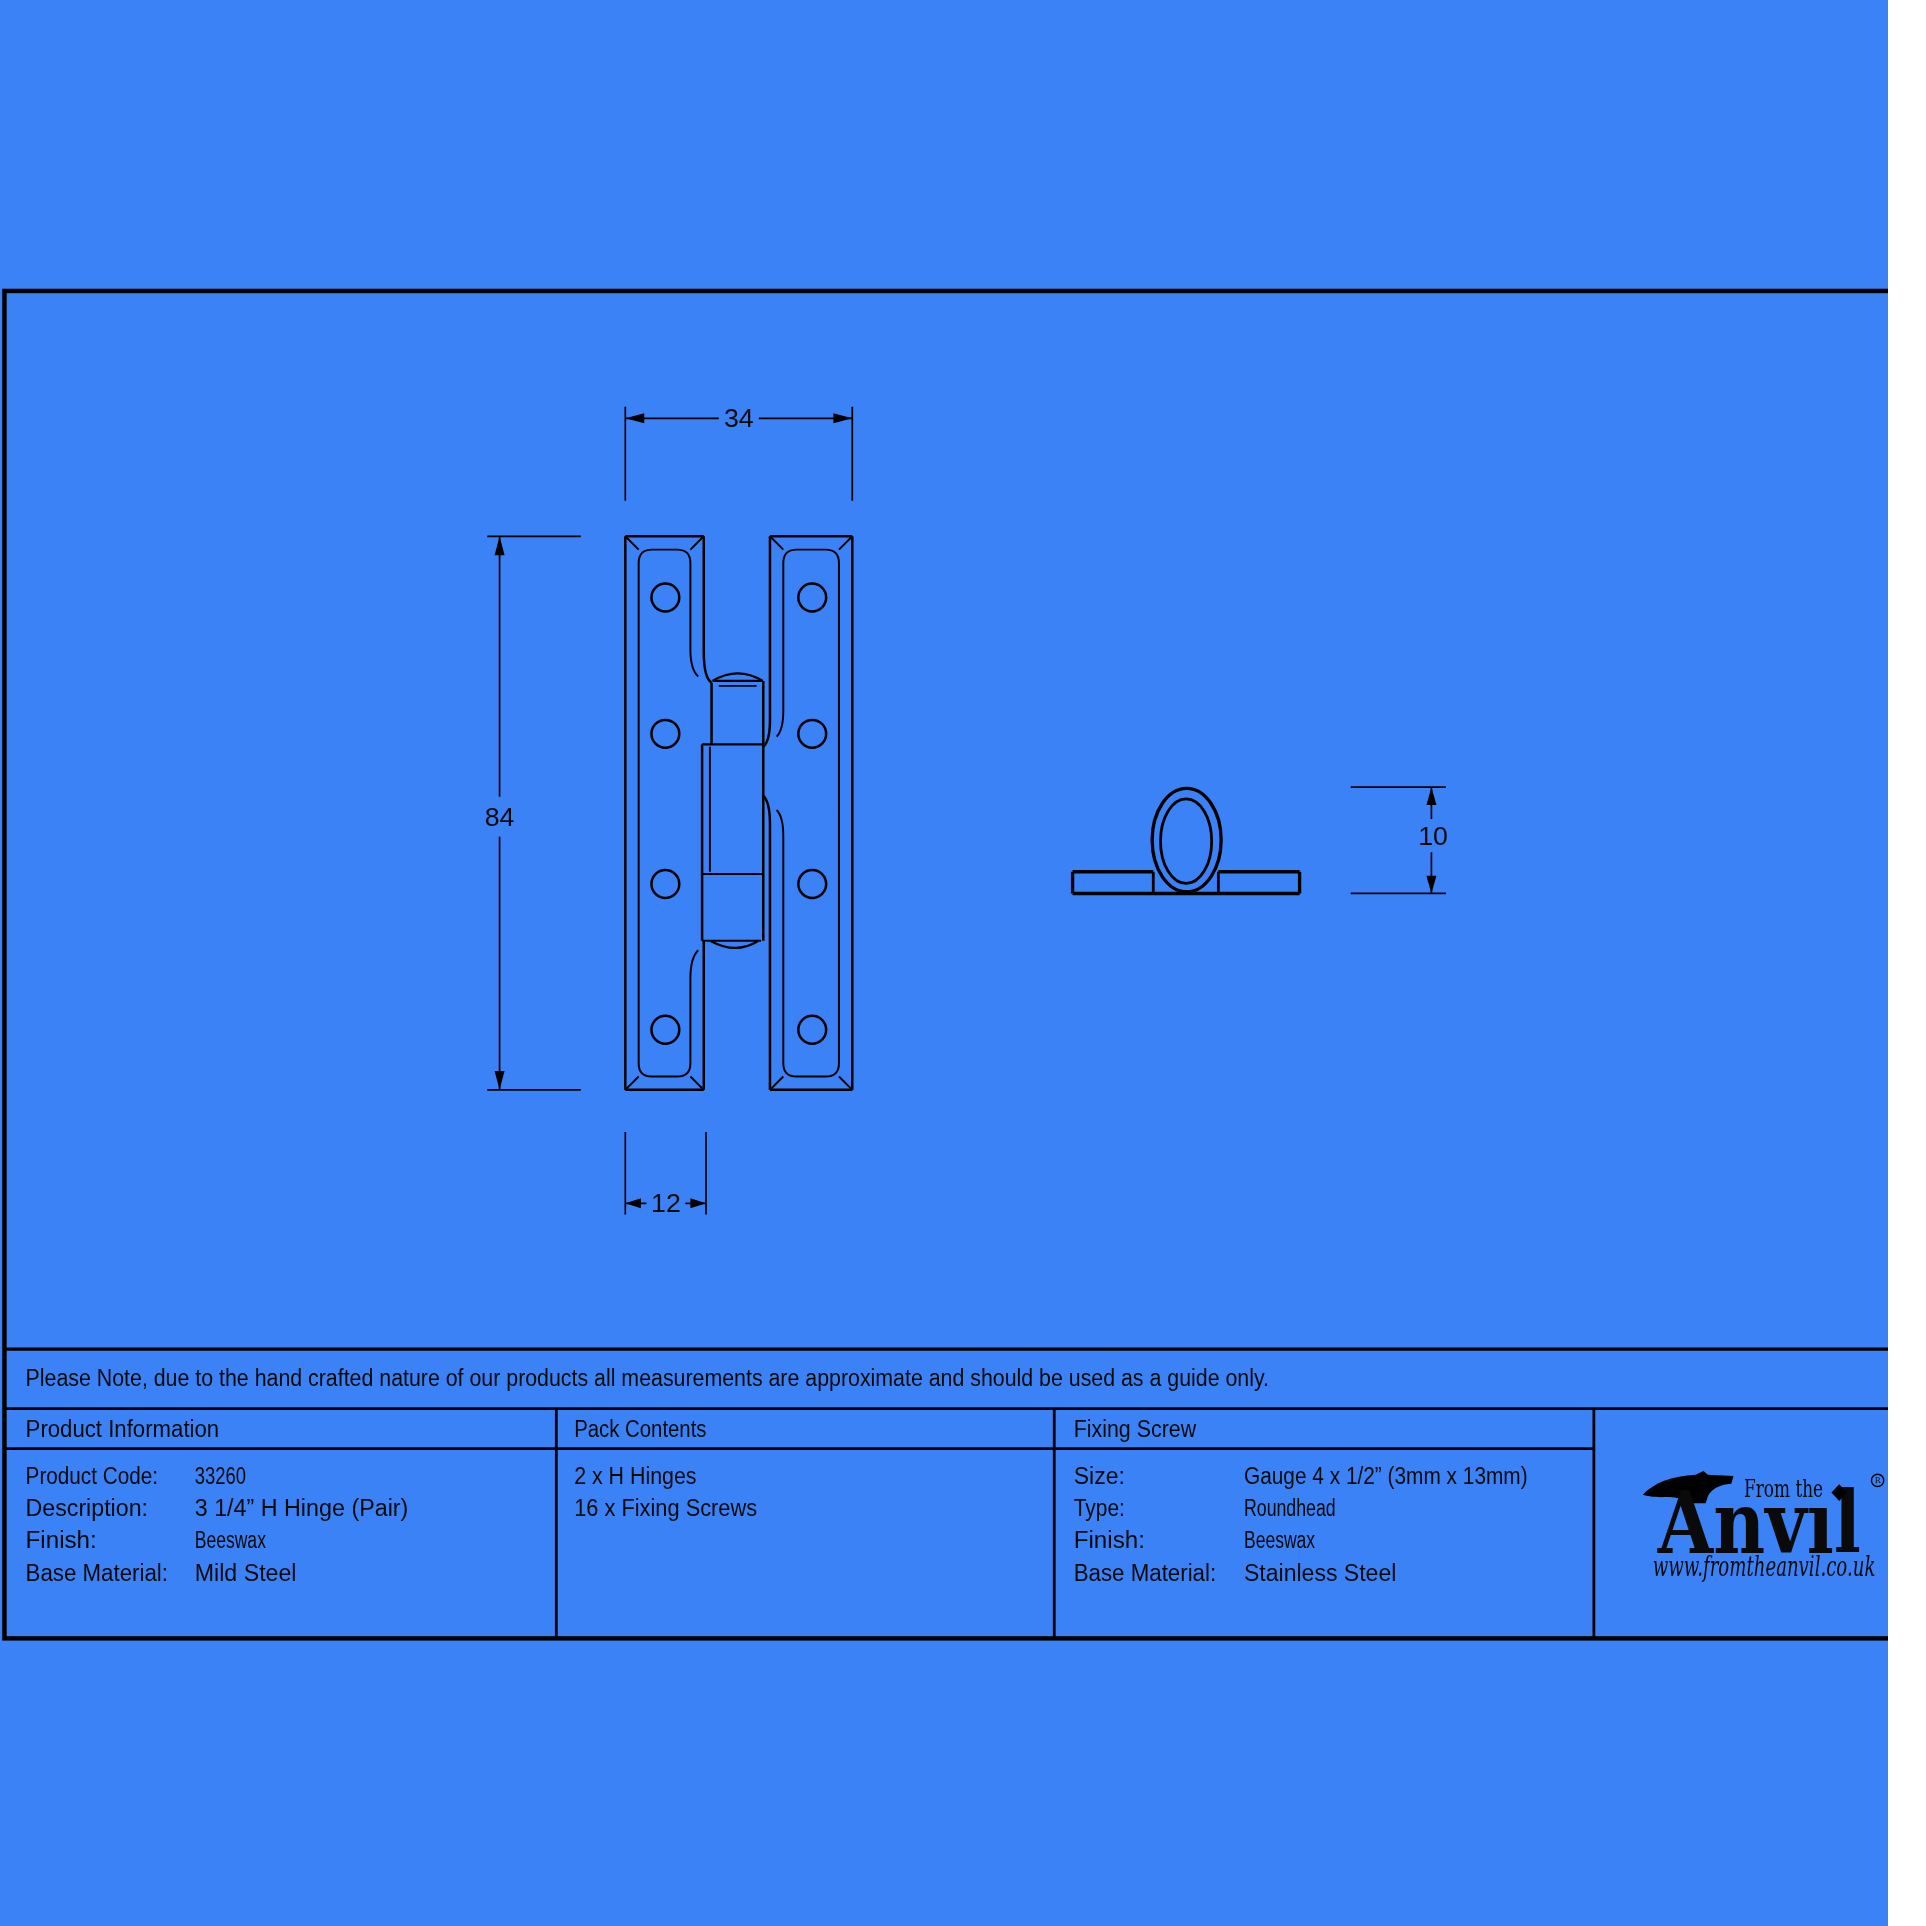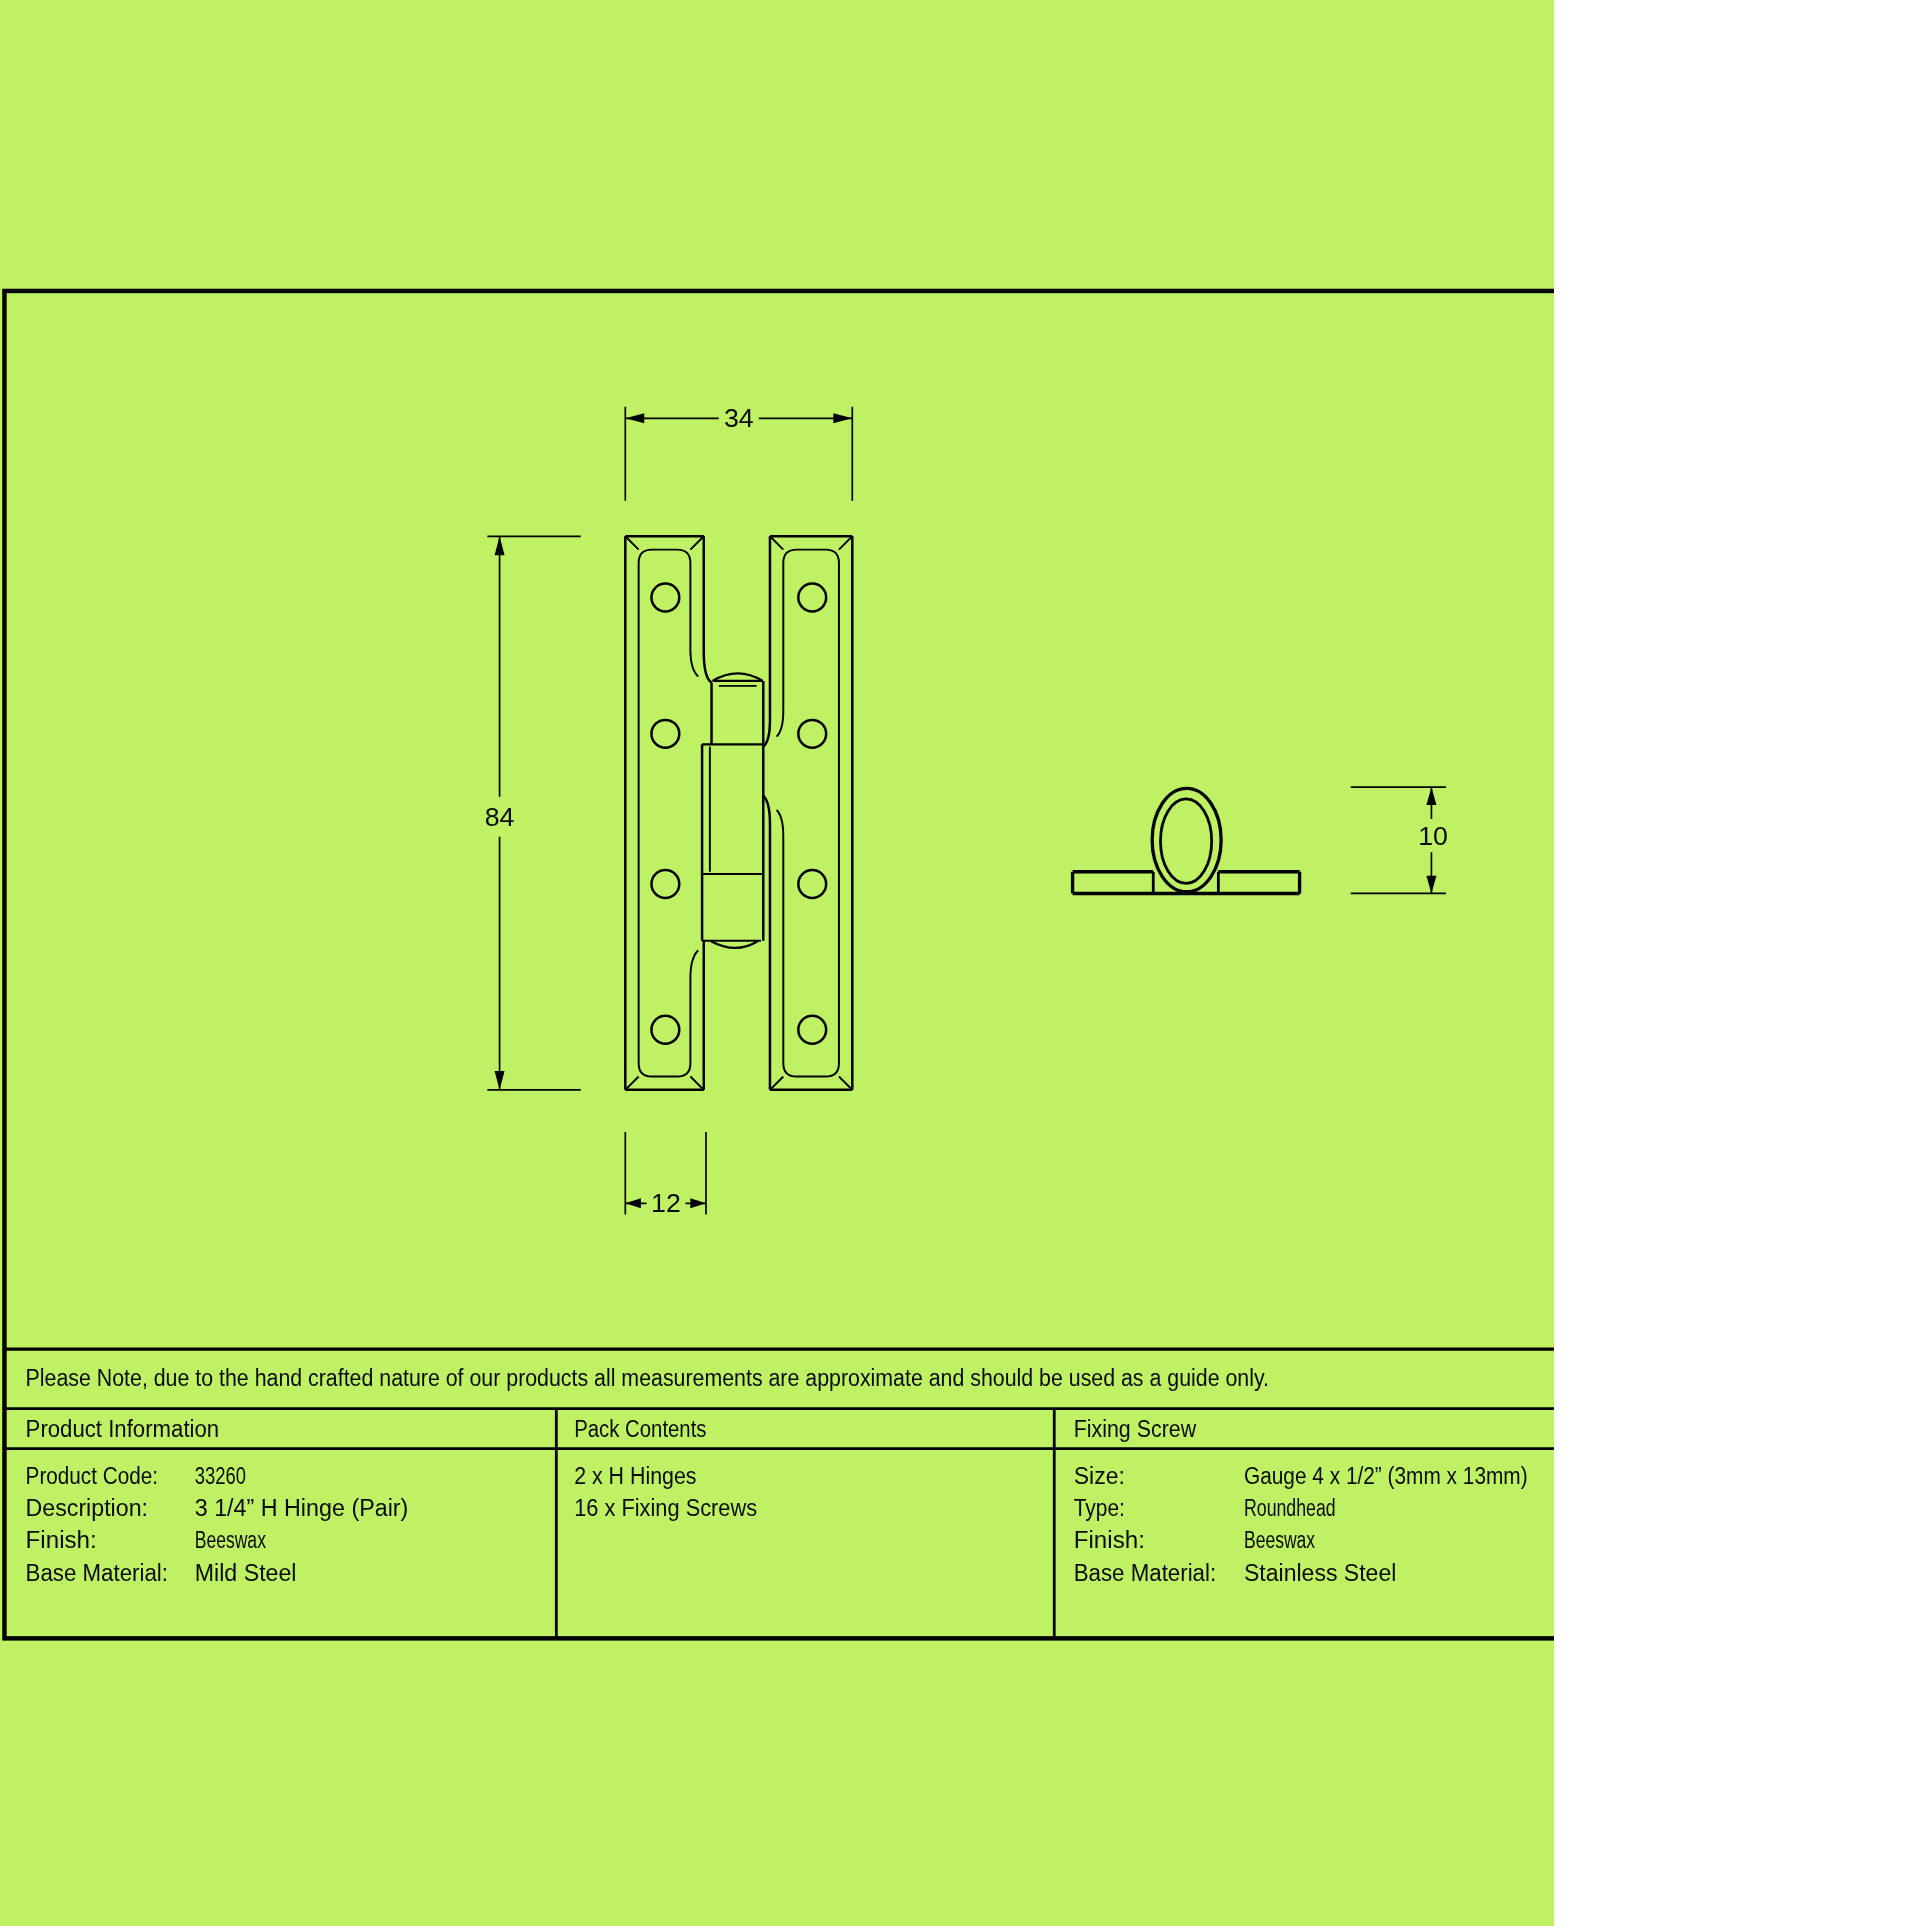--- a/index.html
+++ b/index.html
@@ -1,16 +1,16 @@
 <!DOCTYPE html>
 <html style="font-size:9px"><head>
 <meta charset="utf-8">
 <style>
   html,body{margin:0;padding:0;background:#ffffff;}
-  .sheet{position:relative;width:1554px;height:1926px;background:#bef264;overflow:hidden;}
+  .sheet{position:relative;width:1888px;height:1926px;background:#3b82f6;overflow:hidden;}
   svg{position:absolute;left:0;top:0;}
   .ln{stroke:#000000;fill:none;}
   .fillblk{fill:#000000;stroke:none;}
   .w8{stroke-width:8;} .w6{stroke-width:6;} .w5{stroke-width:5;}
   .w45{stroke-width:4.5;} .w4{stroke-width:4;} .w35{stroke-width:3.5;} .w3{stroke-width:3;}
   text{fill:#0a0a0a;}
   .sans{font-family:"Liberation Sans",sans-serif;font-size:42px;}
   .dim{font-family:"Liberation Sans",sans-serif;font-size:48px;text-anchor:middle;}
   .serif{font-family:"DejaVu Serif",serif;}
   .mid{dominant-baseline:central;}

